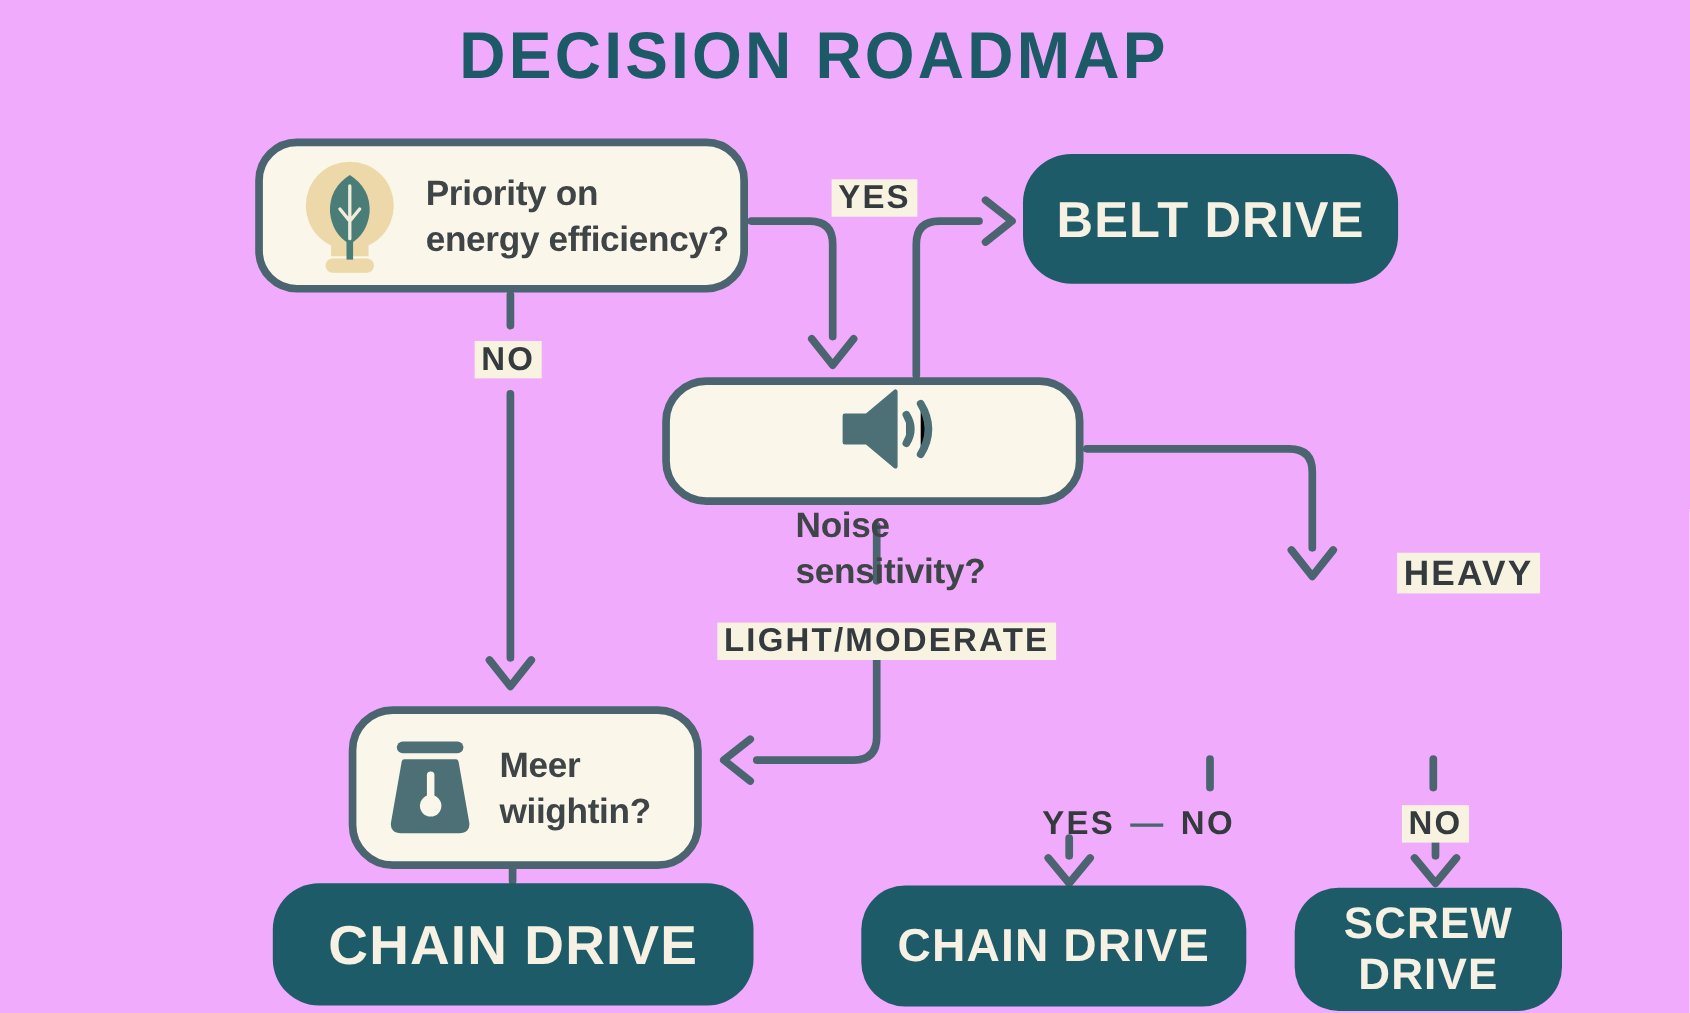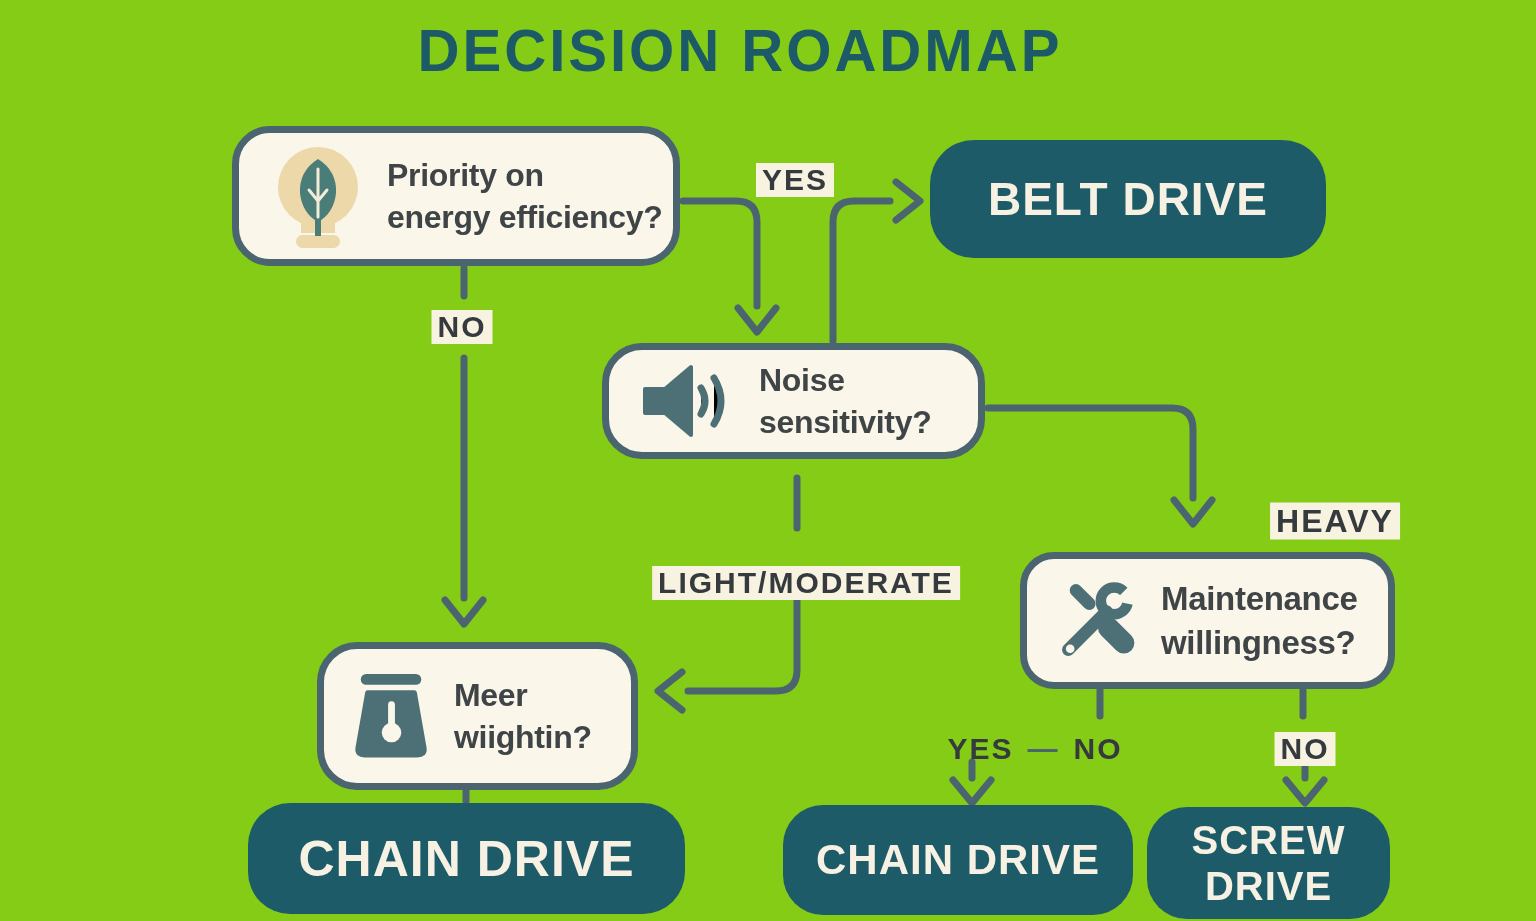--- a/index.html
+++ b/index.html
@@ -1,18 +1,18 @@
 <!DOCTYPE html>
 <html><head>
 <meta charset="utf-8">
 <style>
   html,body{margin:0;padding:0;background:#f8f2e1;}
   .canvas{
     position:relative;width:1536px;height:921px;overflow:hidden;
-    background:#84cc16;
+    background:#f0abfc;
     font-family:"Liberation Sans",sans-serif;
   }
   .title{
     position:absolute;left:0;top:16px;width:1480px;text-align:center;
     font-size:60px;font-weight:bold;color:#1d5a68;letter-spacing:3px;
     transform:scaleX(.97);transform-origin:center;
   }
   .qbox{
     position:absolute;box-sizing:border-box;
     background:#fbf6ea;border:7px solid #4a6470;
@@ -71,25 +71,25 @@
       <path d="M45 16 Q64 28 63 50 Q61 70 45 79 Q29 70 27 50 Q26 28 45 16 Z" fill="#4a7d77"></path>
       <rect x="42" y="76" width="6" height="17" fill="#4a7d77"></rect>
       <path d="M45 26 V74 M45 58 L36 47 M45 58 L54 47" stroke="#f3ecd8" stroke-width="3" stroke-linecap="round"></path>
     </svg>
     <div class="qtext">
       <div>Priority on</div>
       <div>energy efficiency?</div>
     </div>
   </div>
 
-  <div class="obox" style="left:930px;top:140px;width:396px;height:118px;border-radius:44px;font-size:46px;">
+  <div class="obox" style="left:930px;top:140px;width:341px;height:118px;border-radius:44px;font-size:46px;">
     <span>BELT DRIVE</span>
   </div>
 
-  <div class="qbox" style="left:602px;top:343px;width:383px;height:116px;border-radius:40px;padding-left:32px;gap:26px;">
+  <div class="qbox" style="left:602px;top:343px;width:383px;height:116px;border-radius:40px;padding-left:32px;gap:26px;flex-direction:column;">
     <svg class="icon" width="92" height="80" viewBox="0 0 92 80">
       <path d="M4 28 H24 L50 6 V74 L24 52 H4 Z" fill="#4d7077" stroke="#4d7077" stroke-width="4" stroke-linejoin="round"></path>
       <path d="M60 27 Q68 40 60 53" stroke="#4d7077" stroke-width="7" stroke-linecap="round"></path>
       <path d="M73 17 Q87 40 73 63" stroke="#4d7077" stroke-width="7" stroke-linecap="round"></path>
     </svg>
     <div class="qtext">
       <div>Noise</div>
       <div>sensitivity?</div>
     </div>
   </div>
@@ -100,44 +100,30 @@
       <path d="M16 19 H64 L74 76 Q75 83 67 83 H13 Q5 83 6 76 Z" fill="#4d7077" stroke="#4d7077" stroke-width="5" stroke-linejoin="round"></path>
       <rect x="37" y="28" width="7" height="28" rx="3.5" fill="#fbf6ea"></rect>
       <circle cx="40.5" cy="60" r="10" fill="#fbf6ea"></circle>
     </svg>
     <div class="qtext">
       <div>Meer</div>
       <div>wiightin?</div>
     </div>
   </div>
 
-  <div class="qbox" style="left:1020px;top:552px;width:375px;height:137px;border-radius:34px;padding-left:24px;gap:18px;">
-    <svg class="icon" width="92" height="92" viewBox="0 0 96 96">
-      <line x1="26" y1="16" x2="40" y2="30" stroke="#4d7077" stroke-width="13" stroke-linecap="round"></line>
-      <line x1="60" y1="55" x2="76" y2="71" stroke="#4d7077" stroke-width="22" stroke-linecap="round"></line>
-      <line x1="18" y1="78" x2="58" y2="38" stroke="#4d7077" stroke-width="13" stroke-linecap="round"></line>
-      <circle cx="66" cy="27" r="14" stroke="#4d7077" stroke-width="11" fill="none"></circle>
-      <polygon points="66,27 90,3 96,33" fill="#fbf6ea"></polygon>
-      <circle cx="20" cy="77" r="4.5" fill="#fbf6ea"></circle>
-    </svg>
-    <div class="qtext" style="font-size:33px;">
-      <div>Maintenance</div>
-      <div>willingness?</div>
-    </div>
-  </div>
 
   <div class="obox" style="left:248px;top:803px;width:437px;height:111px;border-radius:42px;font-size:50px;">
     <span>CHAIN DRIVE</span>
   </div>
 
   <div class="obox" style="left:783px;top:805px;width:350px;height:110px;border-radius:40px;font-size:42px;">
     <span>CHAIN DRIVE</span>
   </div>
 
-  <div class="obox" style="left:1147px;top:807px;width:243px;height:112px;border-radius:40px;font-size:40px;line-height:1.15;">
+  <div class="obox" style="left:1177px;top:807px;width:243px;height:112px;border-radius:40px;font-size:40px;line-height:1.15;">
     <span>SCREW</span>
     <span>DRIVE</span>
   </div>
 
   <div class="elabel" style="left:795px;top:180px;">YES</div>
   <div class="elabel" style="left:462px;top:327px;">NO</div>
   <div class="elabel" style="left:806px;top:563px;margin-top:20px;">LIGHT/MODERATE</div>
   <div class="elabel" style="left:1297px;top:521px;font-size:32px;margin-left:38px;">HEAVY</div>
   <div class="elabel-group" style="left:1035px;top:749px;">
     <span>YES</span>

